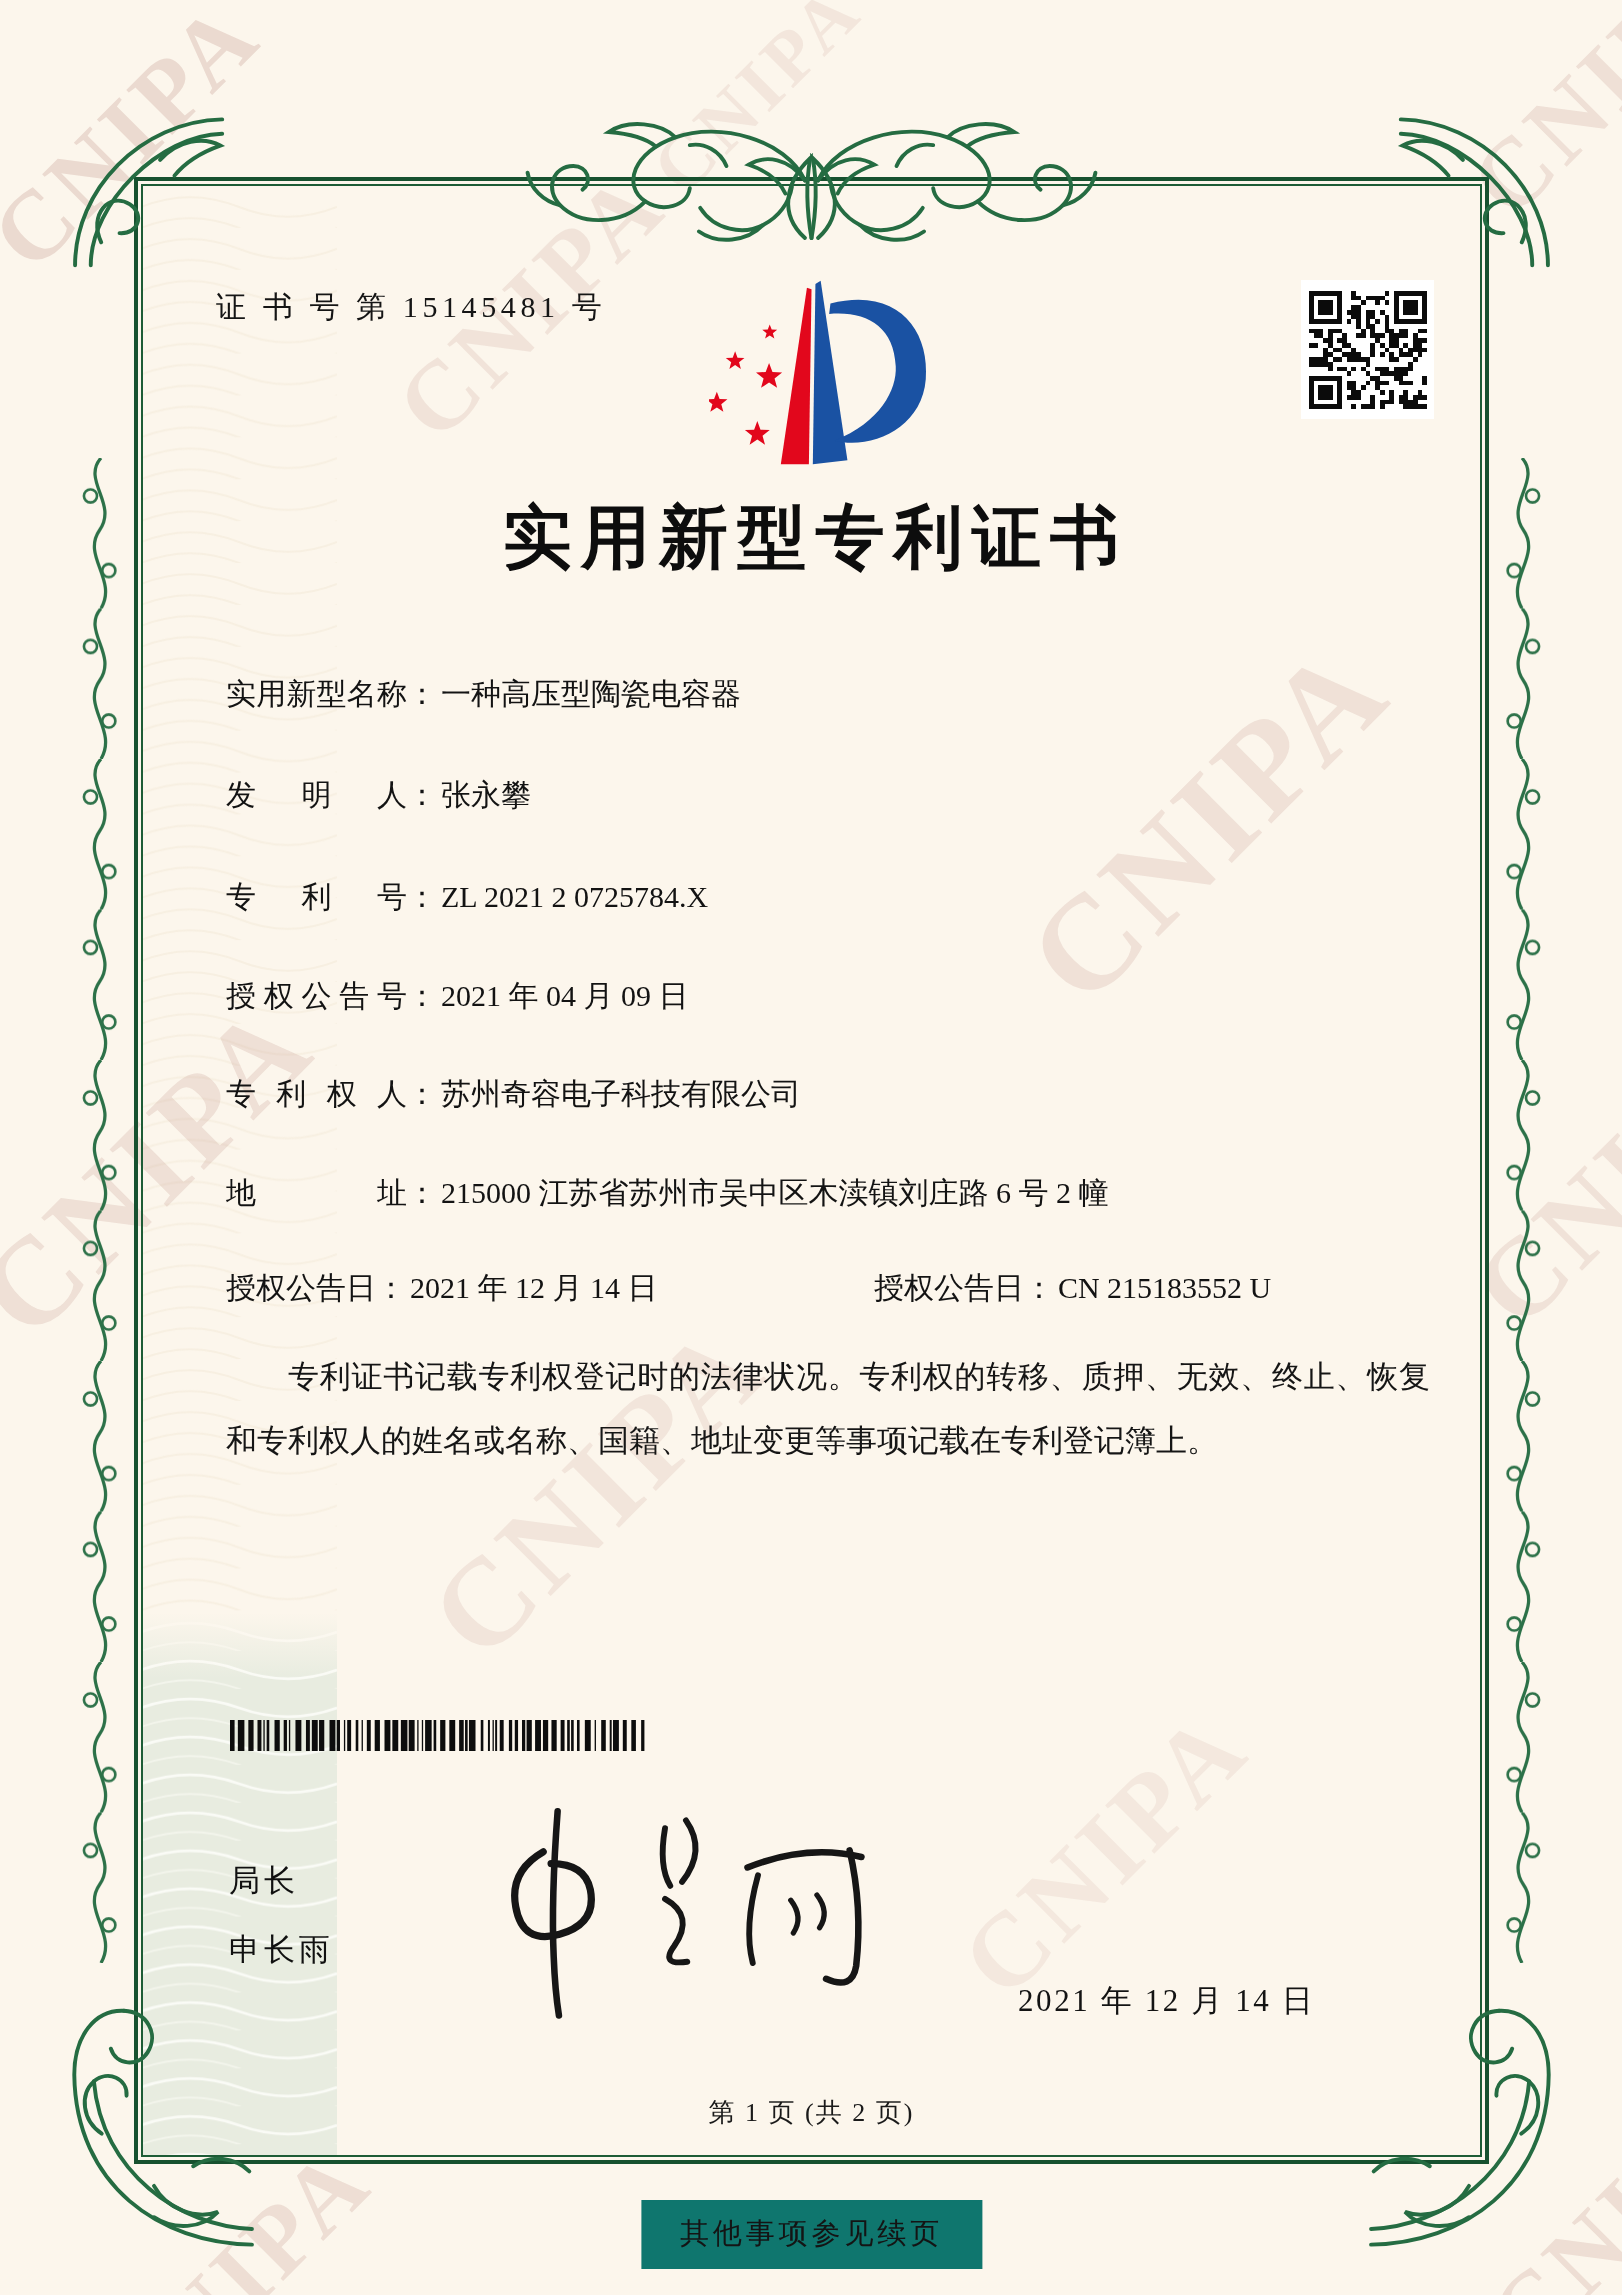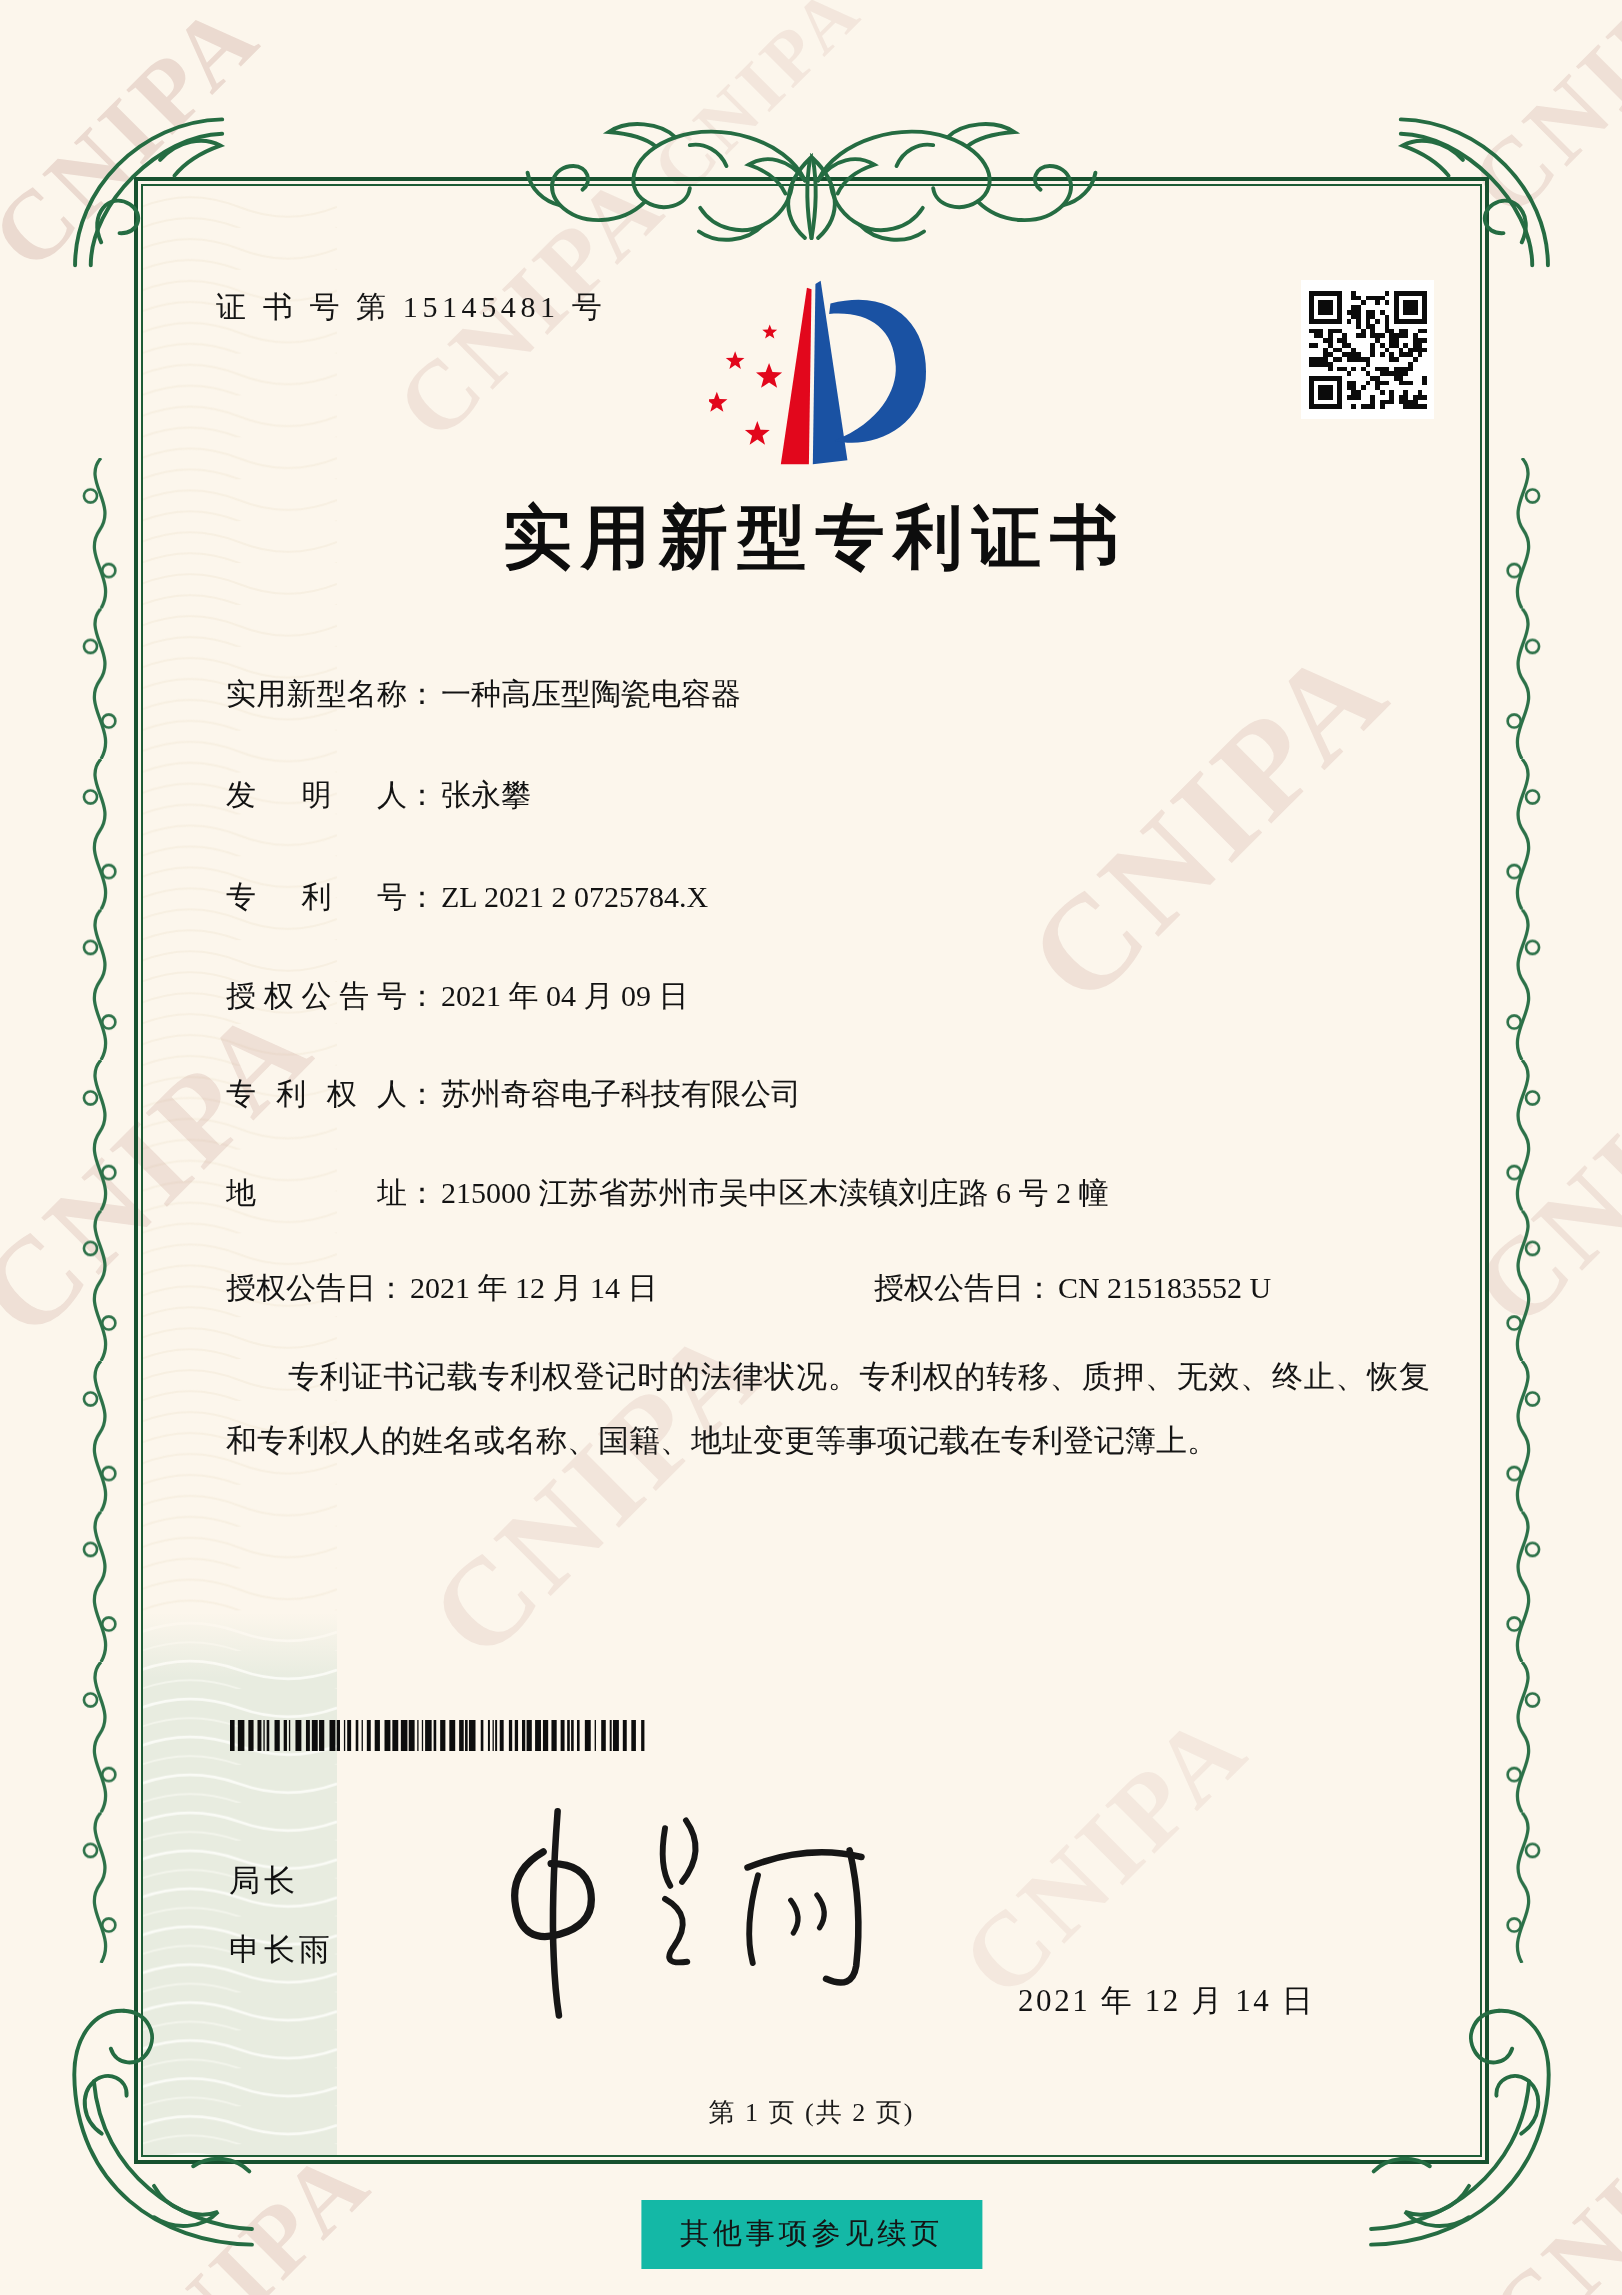--- a/index.html
+++ b/index.html
@@ -57,21 +57,21 @@
   .barcode{position:absolute;left:230px;top:1720px;width:419px;height:31px;z-index:4;}
   .director-label{position:absolute;left:229px;top:1860px;font-size:31px;letter-spacing:3.9px;z-index:4;
     font-family:"Liberation Sans","DejaVu Sans",sans-serif;font-weight:500;color:#101010;text-align:center;}
   .director-name{position:absolute;left:229px;top:1929px;font-size:31px;letter-spacing:3.9px;z-index:4;
     font-family:"Liberation Sans","DejaVu Sans",sans-serif;font-weight:500;color:#101010;}
   .signature{position:absolute;left:445px;top:1794px;width:478px;height:236px;z-index:4;}
   .sign-date{position:absolute;left:1018px;top:1980px;font-size:31px;letter-spacing:2.6px;z-index:4;color:#131313;}
   .page-no{position:absolute;left:0;right:0;top:2095px;text-align:center;font-size:26px;letter-spacing:2px;z-index:4;color:#1a1a1a;}
   .footer-note{
     position:absolute;left:50%;top:2200px;transform:translateX(-50%);
-    background:#14b8a6;padding:14.4px 39px;z-index:4;
+    background:#0f766e;padding:14.4px 39px;z-index:4;
     font-size:29px;letter-spacing:3.9px;color:#141414;white-space:nowrap;
   }
 </style>
 </head>
 <body>
 
 <svg class="waves-soft" preserveAspectRatio="none" viewBox="0 0 300 2180" width="196" height="1427">
   <defs>
     <pattern id="wsoft" width="300" height="64" patternUnits="userSpaceOnUse">
       <path d="M0,32 Q75,2 150,32 T300,32" fill="none" stroke="#f1e7d4" stroke-width="3"></path>

